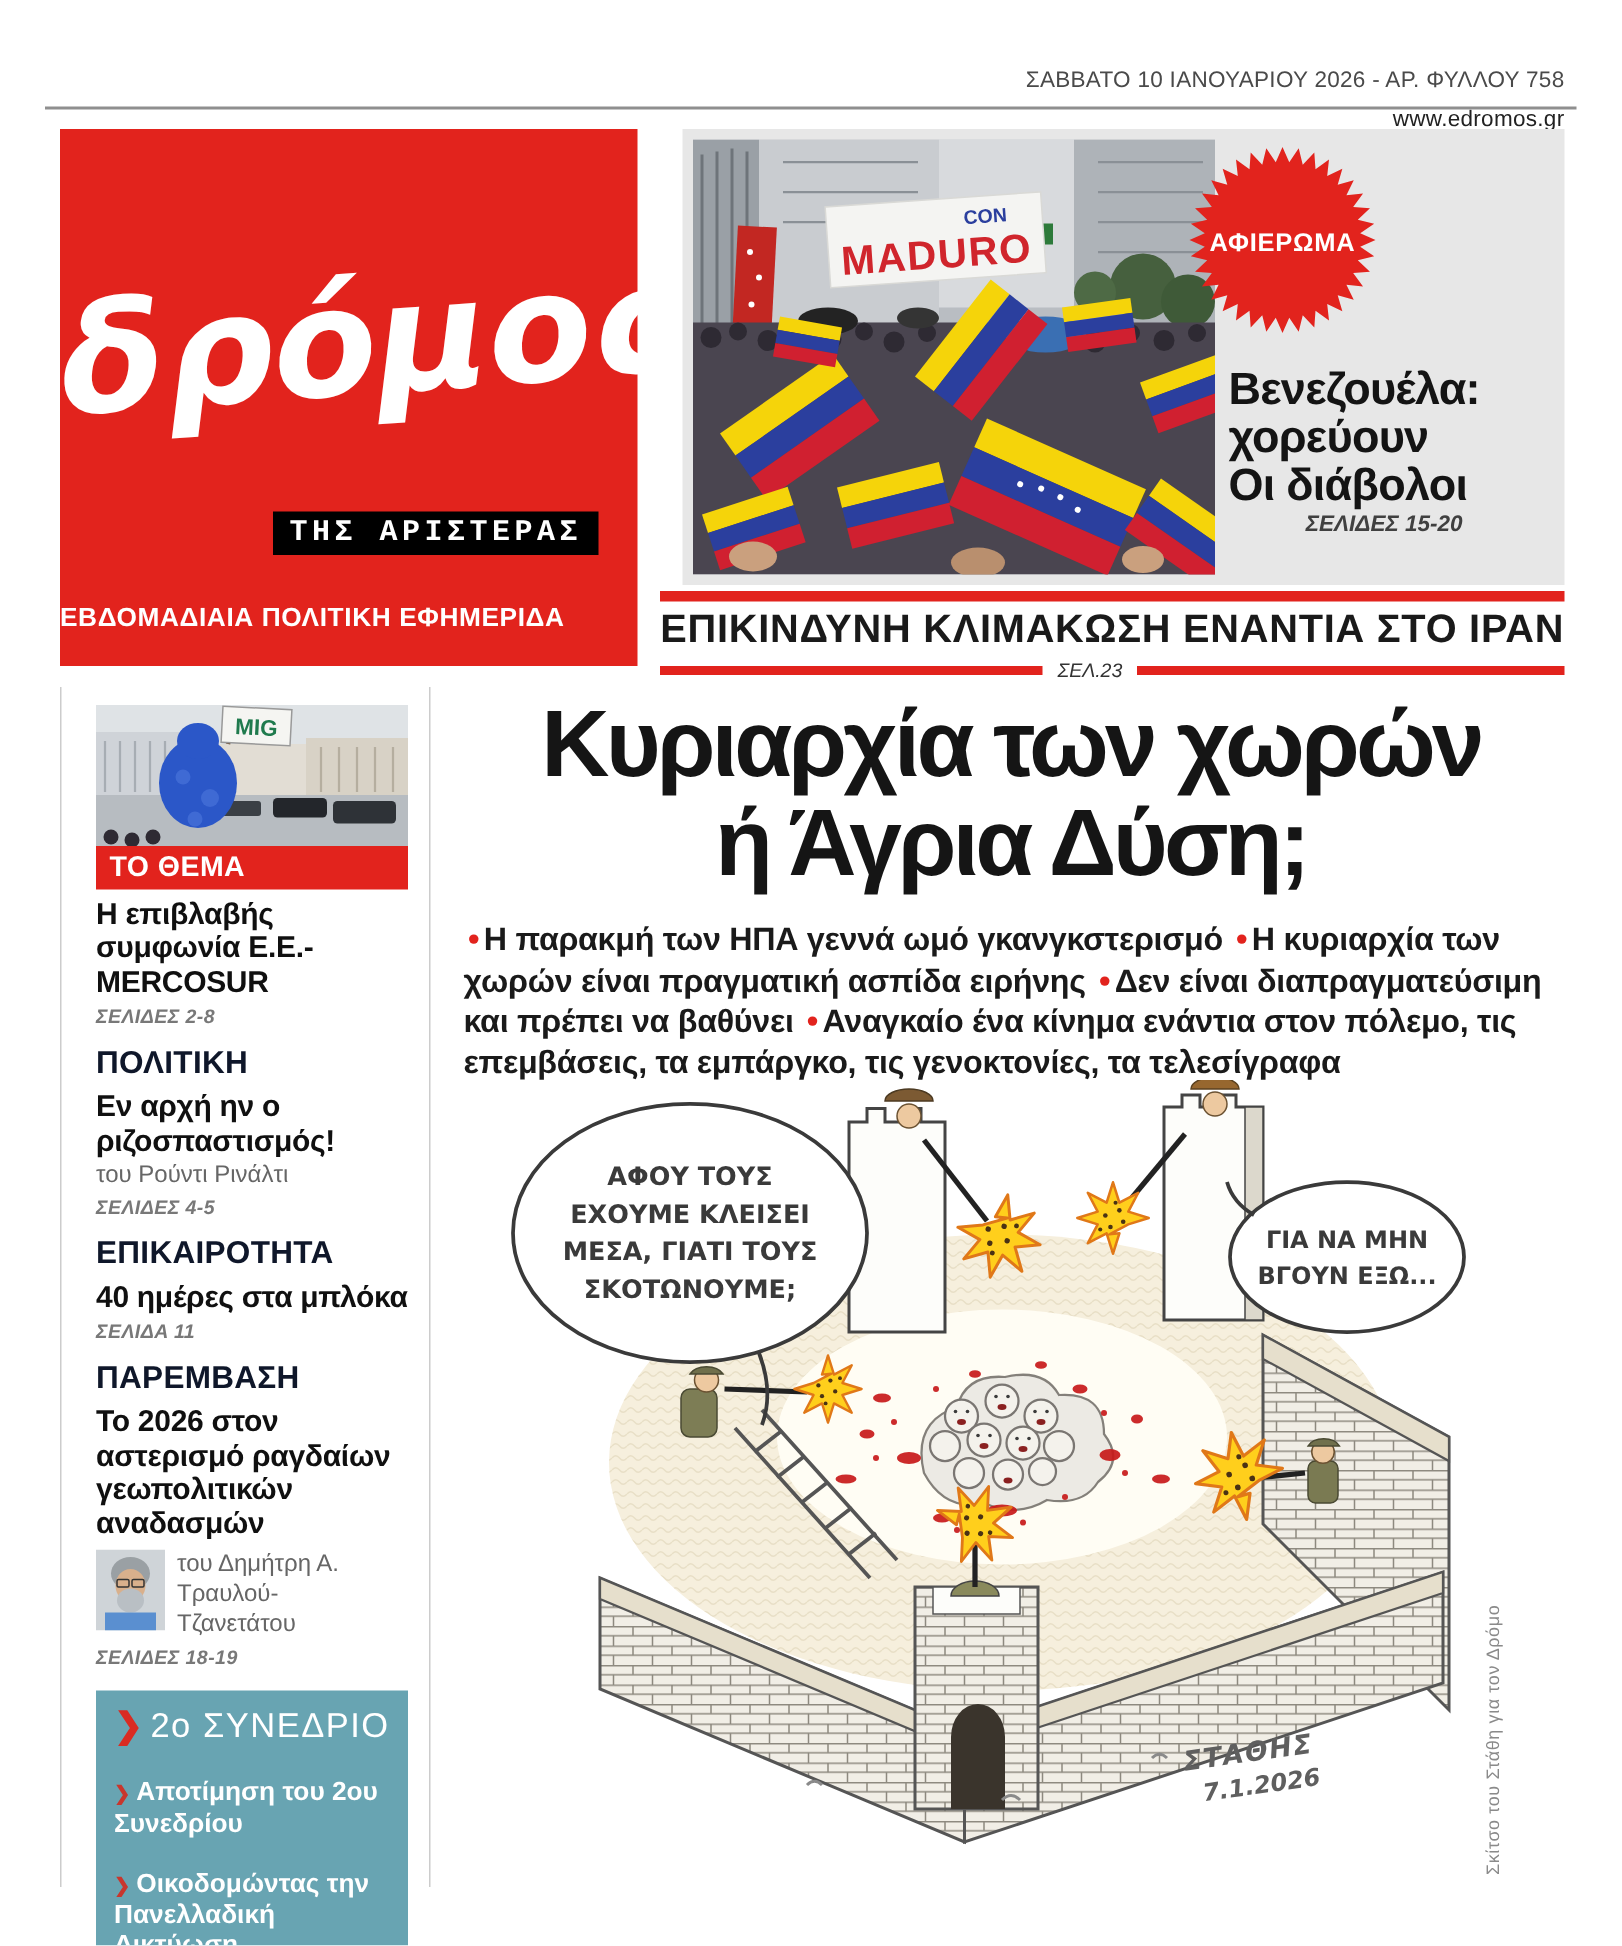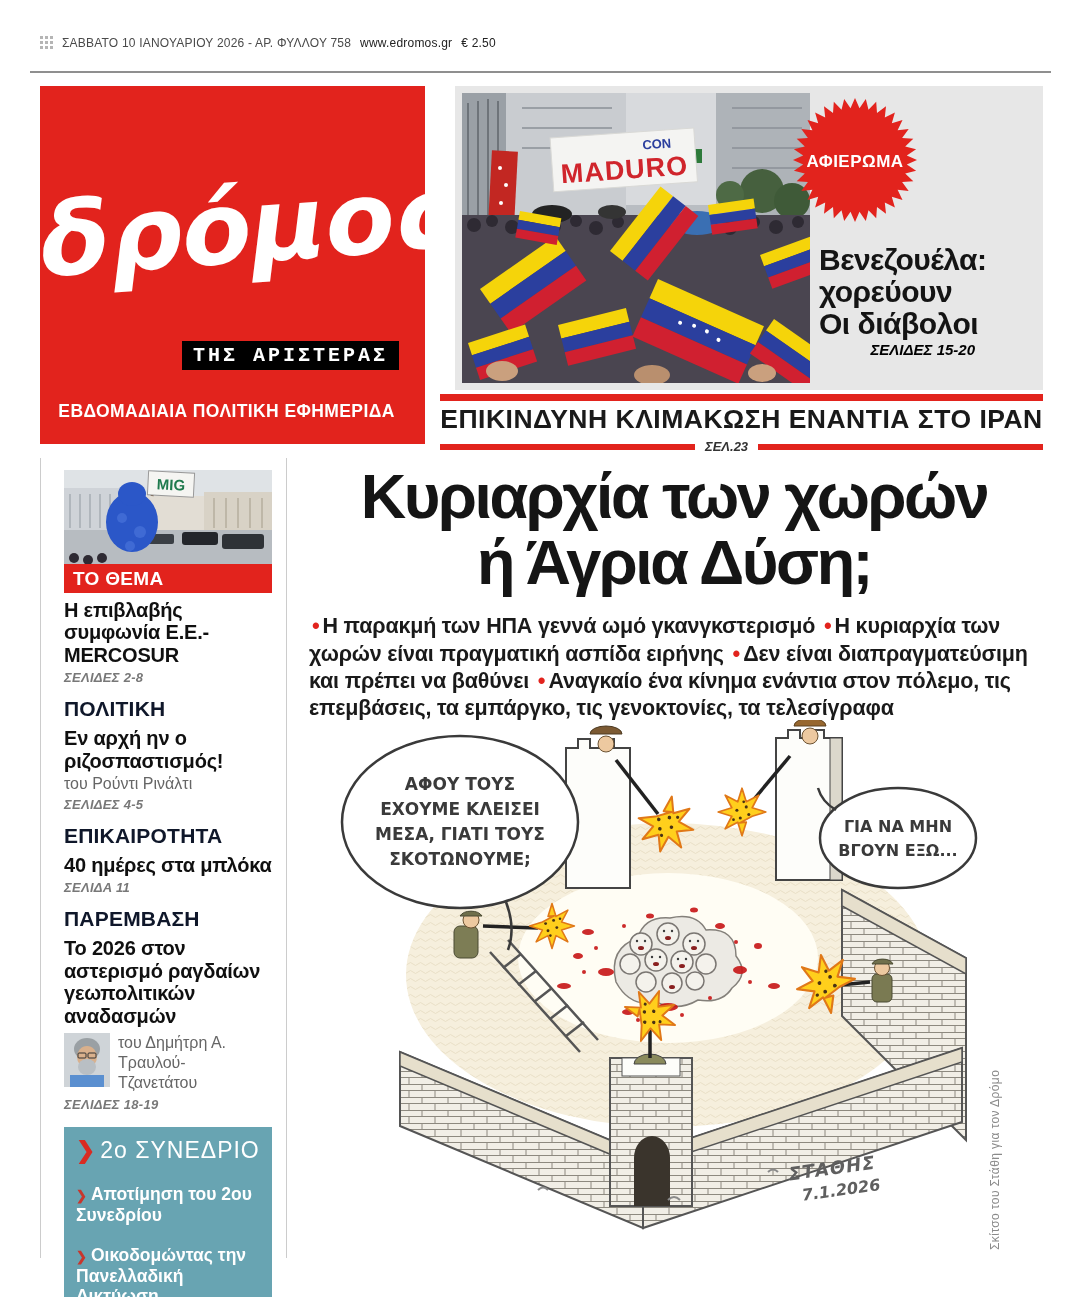--- a/index.html
+++ b/index.html
@@ -1,53 +1,53 @@
 <!DOCTYPE html>
 <html lang="el"><head>
 <meta charset="utf-8">
 <style>
   html,body{margin:0;padding:0;background:#ffffff;}
   *{box-sizing:border-box;}
   body{font-family:"Liberation Sans", sans-serif; -webkit-font-smoothing:antialiased;}
   #page{position:relative;width:1081px;height:1297px;background:#fff;overflow:hidden;}
 
   
-  .mast{position:absolute;left:40px;top:36px;right:38px;height:28px;display:flex;align-items:flex-start;gap:9px;
-        font-size:12px;color:#4a4a4a;letter-spacing:.2px;}
+  .mast{position:absolute;left:40px;top:36px;right:38px;height:28px;display:flex;align-items:flex-end;gap:9px;
+        font-size:15px;color:#4a4a4a;letter-spacing:.2px;flex-direction:column;}
   .mast .bold{font-weight:normal;color:#222;}
   .mast-rule{position:absolute;left:30px;right:30px;top:71px;height:2px;background:#8f8f8f;}
 
   
   .logobox{position:absolute;left:40px;top:86px;width:385px;height:358px;background:#e2231d;}
   .logo-script{position:absolute;left:0;right:0;top:92px;text-align:center;color:#fff;
                font-family:"DejaVu Sans", sans-serif;font-style:italic;font-weight:bold;
                font-size:101px;transform:rotate(-4deg);line-height:1;}
   .logo-tag{position:absolute;left:142px;top:255px;background:#000;color:#fff;padding:3px 11px;
             font-family:Liberation Mono, monospace;font-weight:bold;font-size:20px;letter-spacing:3px;}
-  .logo-tagline{position:absolute;left:0;right:12px;bottom:22px;text-align:center;color:#fff;
+  .logo-tagline{position:absolute;left:0;right:12px;bottom:22px;color:#fff;
                 font-weight:bold;font-size:17.5px;letter-spacing:.4px;}
 
   
   .feature{position:absolute;left:455px;top:86px;width:588px;height:304px;background:#e7e7e7;}
   .feature-photo{position:absolute;left:7px;top:7px;width:348px;height:290px;display:block;}
   .starburst{position:absolute;left:336px;top:10px;width:128px;height:128px;}
   .feature-title{position:absolute;left:364px;top:158px;width:218px;font-size:30px;font-weight:800;
                  line-height:1.07;color:#141414;letter-spacing:-.5px;}
   .feature-pages{position:absolute;left:300px;top:255px;width:220px;text-align:right;
-                 font-style:italic;font-weight:600;font-size:15px;color:#000000;}
+                 font-style:italic;font-weight:600;font-size:15px;color:#404040;}
 
   
   .iran{position:absolute;left:440px;top:394px;width:603px;}
   .iran .bar{height:7px;background:#e2231d;}
   .iran .title{text-align:center;font-size:26.5px;font-weight:700;color:#1a1a1a;letter-spacing:.5px;padding:3px 0 4px;}
   .iran .botrow{display:flex;align-items:center;}
   .iran .seg{height:6px;background:#e2231d;}
   .iran .seg.l{width:255px;}
   .iran .seg.r{flex:1;}
-  .iran .pg{font-style:italic;font-weight:bold;font-size:13px;color:#333;padding:0 10px;}
+  .iran .pg{font-style:italic;font-weight:normal;font-size:13px;color:#333;padding:0 10px;}
 
   
   .sidebar{position:absolute;left:40px;top:458px;width:247px;height:800px;
            border-left:1px solid #ccc;border-right:1px solid #ccc;padding:12px 0 0 23px;}
   .sb-photo{width:208px;height:94px;display:block;}
   .sb-banner{width:208px;height:29px;background:#e2231d;color:#fff;font-weight:800;font-size:19px;
              line-height:29px;padding-left:9px;letter-spacing:.3px;}
   .sb-title{width:208px;font-size:20px;font-weight:800;color:#101010;line-height:1.12;margin-top:6px;letter-spacing:-.2px;}
   .sb-pages{font-style:italic;font-size:13px;font-weight:600;color:#787878;margin-top:4px;letter-spacing:.3px;}
   .sb-head{font-size:21px;font-weight:800;color:#0f172a;margin-top:12px;letter-spacing:.2px;}

